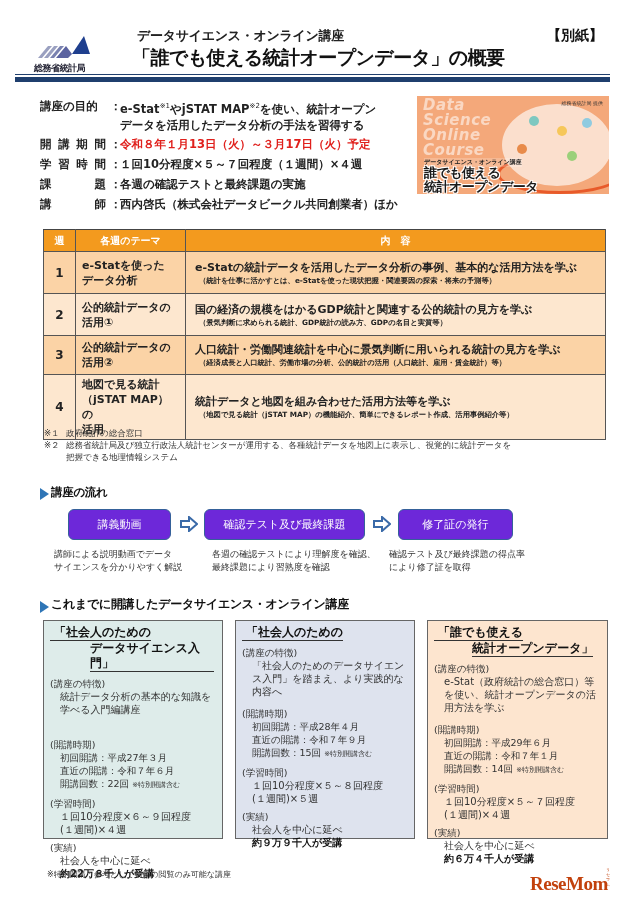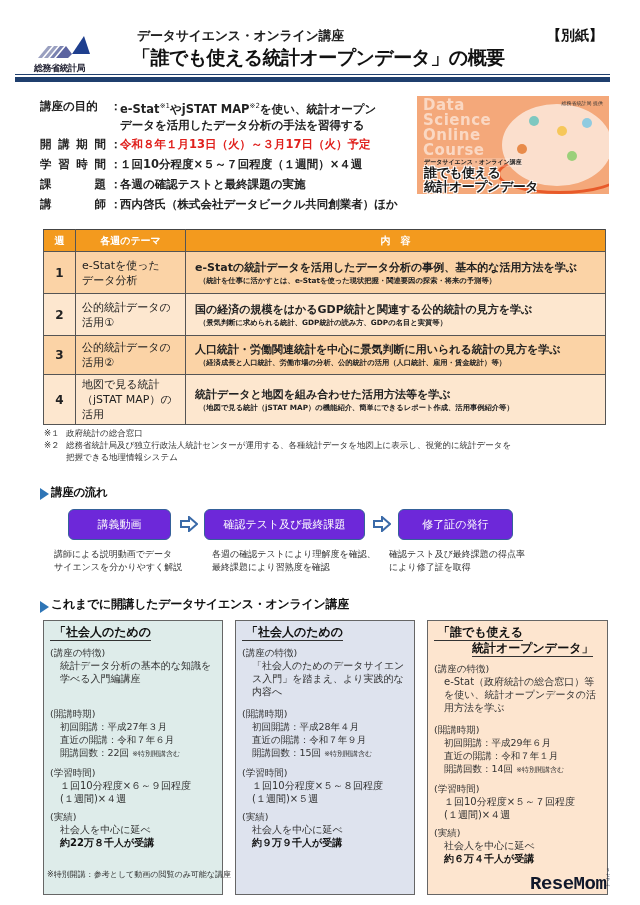--- a/index.html
+++ b/index.html
@@ -20,37 +20,37 @@
   .info { position: absolute; left: 40px; top: 96px; width: 380px; font-size: 11.5px; font-weight: bold; color: #222; }
   .info .row { display: flex; line-height: 20px; white-space: nowrap; }
   .info .lbl { width: 70px; display: inline-block; letter-spacing: 3px; }
   .info .lbl.spread { letter-spacing: 0; display: flex; justify-content: space-between; width: 66px; margin-right: 4px; }
   .info .sep { width: 10px; }
   .info .red { color: #e0201c; }
   .info .indent { padding-left: 80px; line-height: 18px; margin-top: -3px; }
   .info sup { font-size: 7px; font-weight: normal; }
 
   .promo { position: absolute; left: 417px; top: 96px; width: 192px; height: 98px; background: #f4a87a; overflow: hidden; }
-  .promo .big { position: absolute; left: 6px; top: 2px; font-size: 15px; line-height: 15px; font-weight: bold; color: rgba(255,255,255,0.55); letter-spacing: 0.5px; }
+  .promo .big { position: absolute; left: 6px; top: 2px; font-size: 15px; line-height: 15px; font-weight: bold; color: rgba(255,255,255,0.55); letter-spacing: 0.5px; font-style: italic; }
   .promo .credit { position: absolute; right: 6px; top: 4px; font-size: 5px; color: #333; }
   .promo .circle { position: absolute; left: 85px; top: 8px; width: 110px; height: 82px; border-radius: 50%; background: #fbe9dc; opacity: 0.85; }
   .promo .ring { position: absolute; left: 80px; top: 58px; width: 125px; height: 40px; border-radius: 50%; border: 3px solid #e85a2a; border-top-color: transparent; }
   .promo .dot { position: absolute; width: 10px; height: 10px; border-radius: 50%; }
   .promo .small-title { position: absolute; left: 7px; top: 62px; font-size: 6px; font-weight: bold; color: #222; background: #fff3; }
   .promo .t1, .promo .t2 { position: absolute; left: 7px; font-size: 13px; font-weight: bold; color: #1a1a1a; text-shadow: 1px 1px 0 #fff, -1px -1px 0 #fff, 1px -1px 0 #fff, -1px 1px 0 #fff; letter-spacing: -0.5px; }
   .promo .t1 { top: 68px; }
   .promo .t2 { top: 82px; }
 
   table.weeks { position: absolute; left: 43px; top: 229px; width: 563px; border-collapse: collapse; }
   table.weeks th { background: #f39a1e; color: #fff; font-size: 10px; font-weight: bold; height: 22px; border: 1px solid #555; border-top: 1.5px solid #444; }
   table.weeks td { border: 1px solid #555; font-size: 11px; vertical-align: middle; }
   table.weeks tr.odd td { background: #fbd3a6; }
   table.weeks tr.even td { background: #fde7cf; }
   table.weeks td.num { width: 32px; text-align: center; font-weight: bold; font-size: 12px; }
-  table.weeks td.theme { width: 110px; padding: 2px 6px; font-weight: normal; font-size: 11px; line-height: 15px; }
+  table.weeks td.theme { width: 110px; padding: 2px 6px; font-weight: bold; font-size: 11px; line-height: 15px; }
   table.weeks td.content { padding: 3px 9px; }
   table.weeks td.content .main { font-weight: bold; font-size: 11px; line-height: 15px; white-space: nowrap; }
   table.weeks td.content .sub { font-weight: bold; font-size: 7.3px; line-height: 11px; padding-left: 4px; white-space: nowrap; }
   table.weeks tr.r1 td { height: 42px; }
   table.weeks tr.r2 td { height: 42px; }
   table.weeks tr.r3 td { height: 39px; }
   table.weeks tr.r4 td { height: 50px; }
 
   .notes { position: absolute; left: 44px; top: 427px; font-size: 8.5px; color: #333; line-height: 12px; }
   .notes .n { display: flex; }
@@ -63,37 +63,37 @@
 
   .step { position: absolute; top: 509px; height: 31px; background: #6d28d9; border: 1.5px solid #35619a; border-radius: 6px; color: #fff; font-size: 11px; display: flex; align-items: center; justify-content: center; }
   .s1 { left: 68px; width: 103px; }
   .s2 { left: 204px; width: 161px; }
   .s3 { left: 398px; width: 115px; }
   .arrow { position: absolute; top: 516px; width: 18px; height: 16px; }
   .a1 { left: 180px; } .a2 { left: 373px; }
   .step-desc { position: absolute; top: 548px; font-size: 9px; line-height: 13px; color: #333; }
   .d1 { left: 54px; } .d2 { left: 212px; } .d3 { left: 389px; }
 
-  .card { position: absolute; top: 620px; height: 275px; border: 1px solid #666; padding: 4px 8px 8px 6px; font-size: 9.5px; color: #333; }
+  .card { position: absolute; top: 620px; height: 219px; border: 1px solid #666; padding: 4px 8px 8px 6px; font-size: 9.5px; color: #333; }
   .card .ctitle { font-size: 12px; font-weight: bold; color: #111; line-height: 15px; }
   .card .ctitle .l1, .card .ctitle .l2 { display: inline-block; border-bottom: 1.5px solid #333; }
   .card .ctitle .l1 { padding-left: 4px; }
   .card .ctitle .l2 { margin-left: 24px; }
   .card .ctitle .l2.wide { margin-left: 40px; }
   .card .h { margin-top: 5px; line-height: 13px; }
   .card .b { padding-left: 10px; line-height: 13px; }
   .card .b.big { font-size: 10px; }
   .card .small { font-size: 7px; }
   .card .bold { font-weight: bold; color: #111; }
   .c1 { left: 43px; width: 180px; background: #deecea; }
   .c2 { left: 235px; width: 180px; background: #dee3ee; }
   .c3 { left: 427px; width: 181px; background: #fde5cf; }
 
   .footnote { position: absolute; left: 47px; top: 869px; font-size: 8px; color: #333; }
-  .watermark { position: absolute; left: 530px; top: 873px; font-size: 19px; font-weight: bold; color: #0f172a; letter-spacing: -0.5px; font-family: Liberation Mono, monospace; }
+  .watermark { position: absolute; left: 530px; top: 873px; font-size: 19px; font-weight: bold; color: #c2410c; letter-spacing: -0.5px; font-family: Liberation Serif, serif; }
   .watermark .ruby { position: absolute; left: 76px; top: -6px; font-size: 4px; font-weight: normal; }
 </style>
 </head>
 <body>
 
 <div class="header">
   <div class="logo">
     <svg width="52" height="26" viewBox="0 0 52 26">
       <polygon points="0,24 10,12 14,12 4,24" fill="#9aa0c0"></polygon>
       <polygon points="6,24 16,12 20,12 10,24" fill="#9aa0c0"></polygon>
@@ -278,20 +278,21 @@
   </div>
 
 <div class="sec-head past">
   <span class="tri"></span>
   <span>これまでに開講したデータサイエンス・オンライン講座</span>
 </div>
 
 <div class="card c1">
   <div class="ctitle">
     <span class="l1">「社会人のための</span><br>
+    <span class="l2 wide">データサイエンス入門」</span>
   </div>
   <div class="h">(講座の特徴)</div>
   <div class="b big">統計データ分析の基本的な知識を</div>
   <div class="b big">学べる入門編講座</div>
   <div class="b big" style="height:13px"></div>
   <div class="h" style="margin-top:9px">(開講時期)</div>
   <div class="b">初回開講：平成27年３月</div>
   <div class="b">直近の開講：令和７年６月</div>
   <div class="b"><span>開講回数：22回</span> <span class="small">※特別開講含む</span></div>
   <div class="h">(学習時間)</div>

